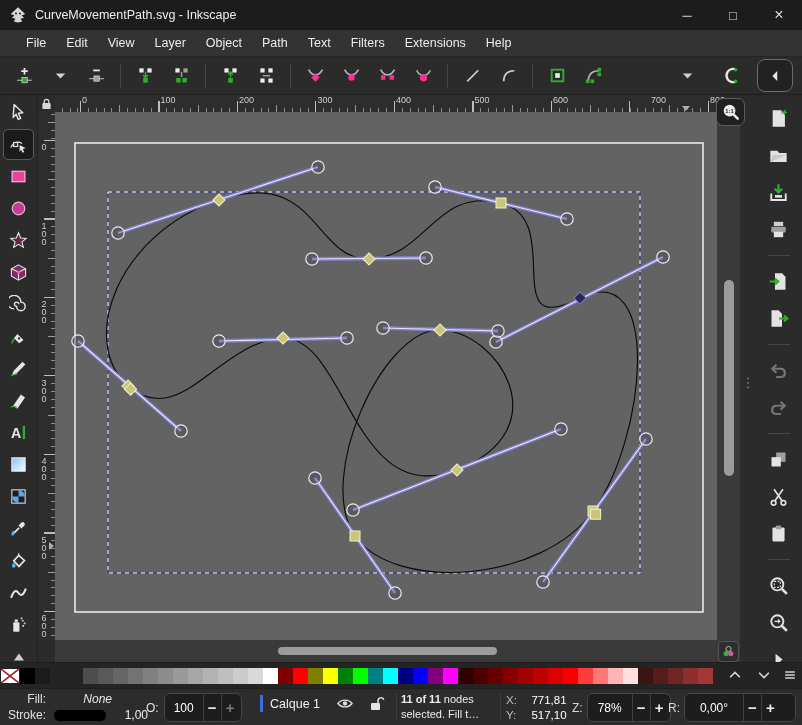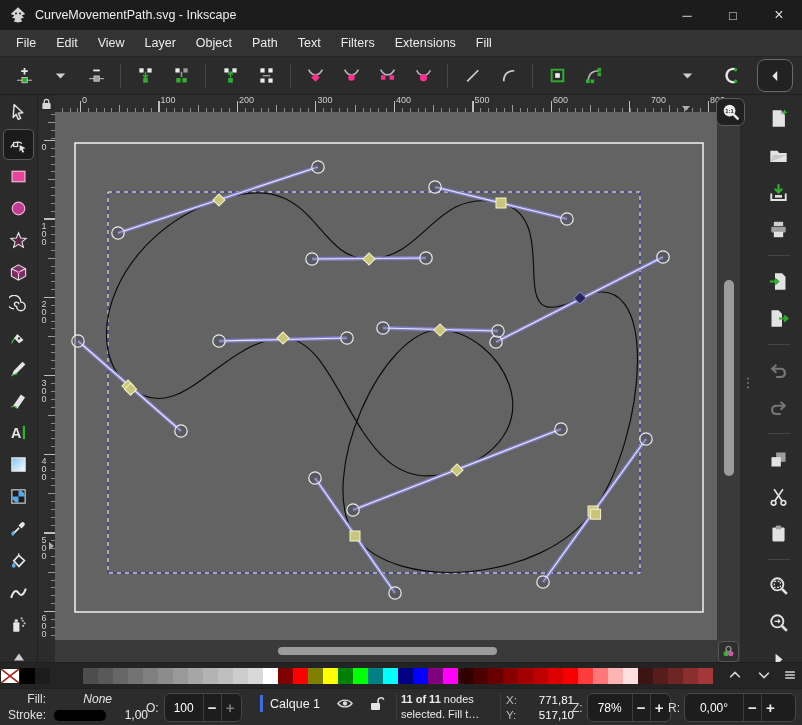--- a/index.html
+++ b/index.html
@@ -7,21 +7,21 @@
   .window{width:802px;height:725px;display:flex;flex-direction:column;background:#2b2b2b;}
 
   
   .titlebar{height:30px;background:#1c1c1c;display:flex;align-items:center;color:#ededed;font-size:12.5px;flex:0 0 auto;}
   .titlebar .appicon{width:18px;height:18px;margin:0 8px 0 9px;}
   .titlebar .title{flex:1;}
   .wbtn{width:46px;height:30px;display:flex;align-items:center;justify-content:center;color:#dcdcdc;font-size:13px;}
   .wbtn.close{font-size:16px;}
 
   
-  .menubar{height:27px;background:#333333;display:flex;align-items:center;padding-left:6px;flex:0 0 auto;border-bottom:1px solid #262626;box-sizing:border-box;}
+  .menubar{height:27px;background:#333333;display:flex;align-items:center;padding-left:16px;flex:0 0 auto;border-bottom:1px solid #262626;box-sizing:border-box;}
   .menu-item{padding:0 10px;color:#ececec;font-size:12.5px;line-height:26px;}
 
   
   .toolctrl{height:38px;background:#2b2b2b;display:flex;align-items:center;padding:0 6px;flex:0 0 auto;border-bottom:1px solid #1f1f1f;box-sizing:border-box;}
   .tbtn{width:28px;height:28px;display:flex;align-items:center;justify-content:center;border-radius:4px;margin:0 4px;flex:0 0 auto;}
   .tbtn svg{width:19px;height:19px;}
   .tsep{width:1px;height:24px;background:#474747;margin:0 6px;flex:0 0 auto;}
   .trailing{margin-left:auto;display:flex;align-items:center;}
   .collapse-btn{width:34px;height:31px;border:1px solid #6a6a6a;border-radius:8px;display:flex;align-items:center;justify-content:center;margin:0 3px 0 8px;background:#222;}
   .collapse-btn svg{width:16px;height:16px;}
@@ -102,21 +102,21 @@
   .o-group .spin{width:76px;margin-left:5px;}
   .o-group .val{width:38px;}
   .layer-group{position:absolute;left:260px;top:6px;display:flex;align-items:center;}
   .layer-bar{width:3px;height:17px;background:#3d6fe0;margin-right:7px;}
   .layer-name{font-size:12.5px;color:#f2f2f2;margin-right:16px;}
   .lg-icon{margin-right:14px;display:flex;align-items:center;}
   .ssep{position:absolute;top:4px;width:1px;height:28px;background:#3d3d3d;}
   .msg{position:absolute;left:401px;top:3px;width:96px;font-size:11px;line-height:15px;color:#ececec;}
   .coords{position:absolute;left:506px;top:3px;display:grid;grid-template-columns:18px 50px;grid-auto-rows:15px;font-size:11.5px;align-items:center;}
   .coords .cl{color:#bdbdbd;}
-  .coords .cv{text-align:right;color:#fff;}
+  .coords .cv{text-align:center;color:#fff;}
   .z-group{position:absolute;left:572px;top:4px;display:flex;align-items:center;}
   .z-group .zl{color:#d8d8d8;margin-right:4px;}
   .z-group .spin{width:82px;}
   .z-group .val{width:44px;}
   .r-group{position:absolute;left:668px;top:4px;display:flex;align-items:center;}
   .r-group .rl{color:#d8d8d8;margin-right:4px;}
   .r-group .spin{width:110px;}
   .r-group .val{width:58px;}
 </style>
 </head>
@@ -141,21 +141,21 @@
   <div class="menubar" id="menu-items">
       <span class="menu-item">File</span>
       <span class="menu-item">Edit</span>
       <span class="menu-item">View</span>
       <span class="menu-item">Layer</span>
       <span class="menu-item">Object</span>
       <span class="menu-item">Path</span>
       <span class="menu-item">Text</span>
       <span class="menu-item">Filters</span>
       <span class="menu-item">Extensions</span>
-      <span class="menu-item">Fill</span>
+      <span class="menu-item">Help</span>
     </div>
 
   <div class="toolctrl">
     <span id="toolctrl-items" style="display:flex;align-items:center;">
         <span class="tbtn">
           <svg viewBox="0 0 18 18">
             <path d="M2 13.5 H16" stroke="#b9b9b9"></path>
             <rect x="6.6" y="10.9" width="5" height="5" fill="#2fae2f" stroke="#d9d9d9" stroke-width=".7"></rect>
             <path d="M9 1.8 V8 M5.9 4.9 H12.1" stroke="#e8e8e8" stroke-width="1.7"></path>
           </svg>

